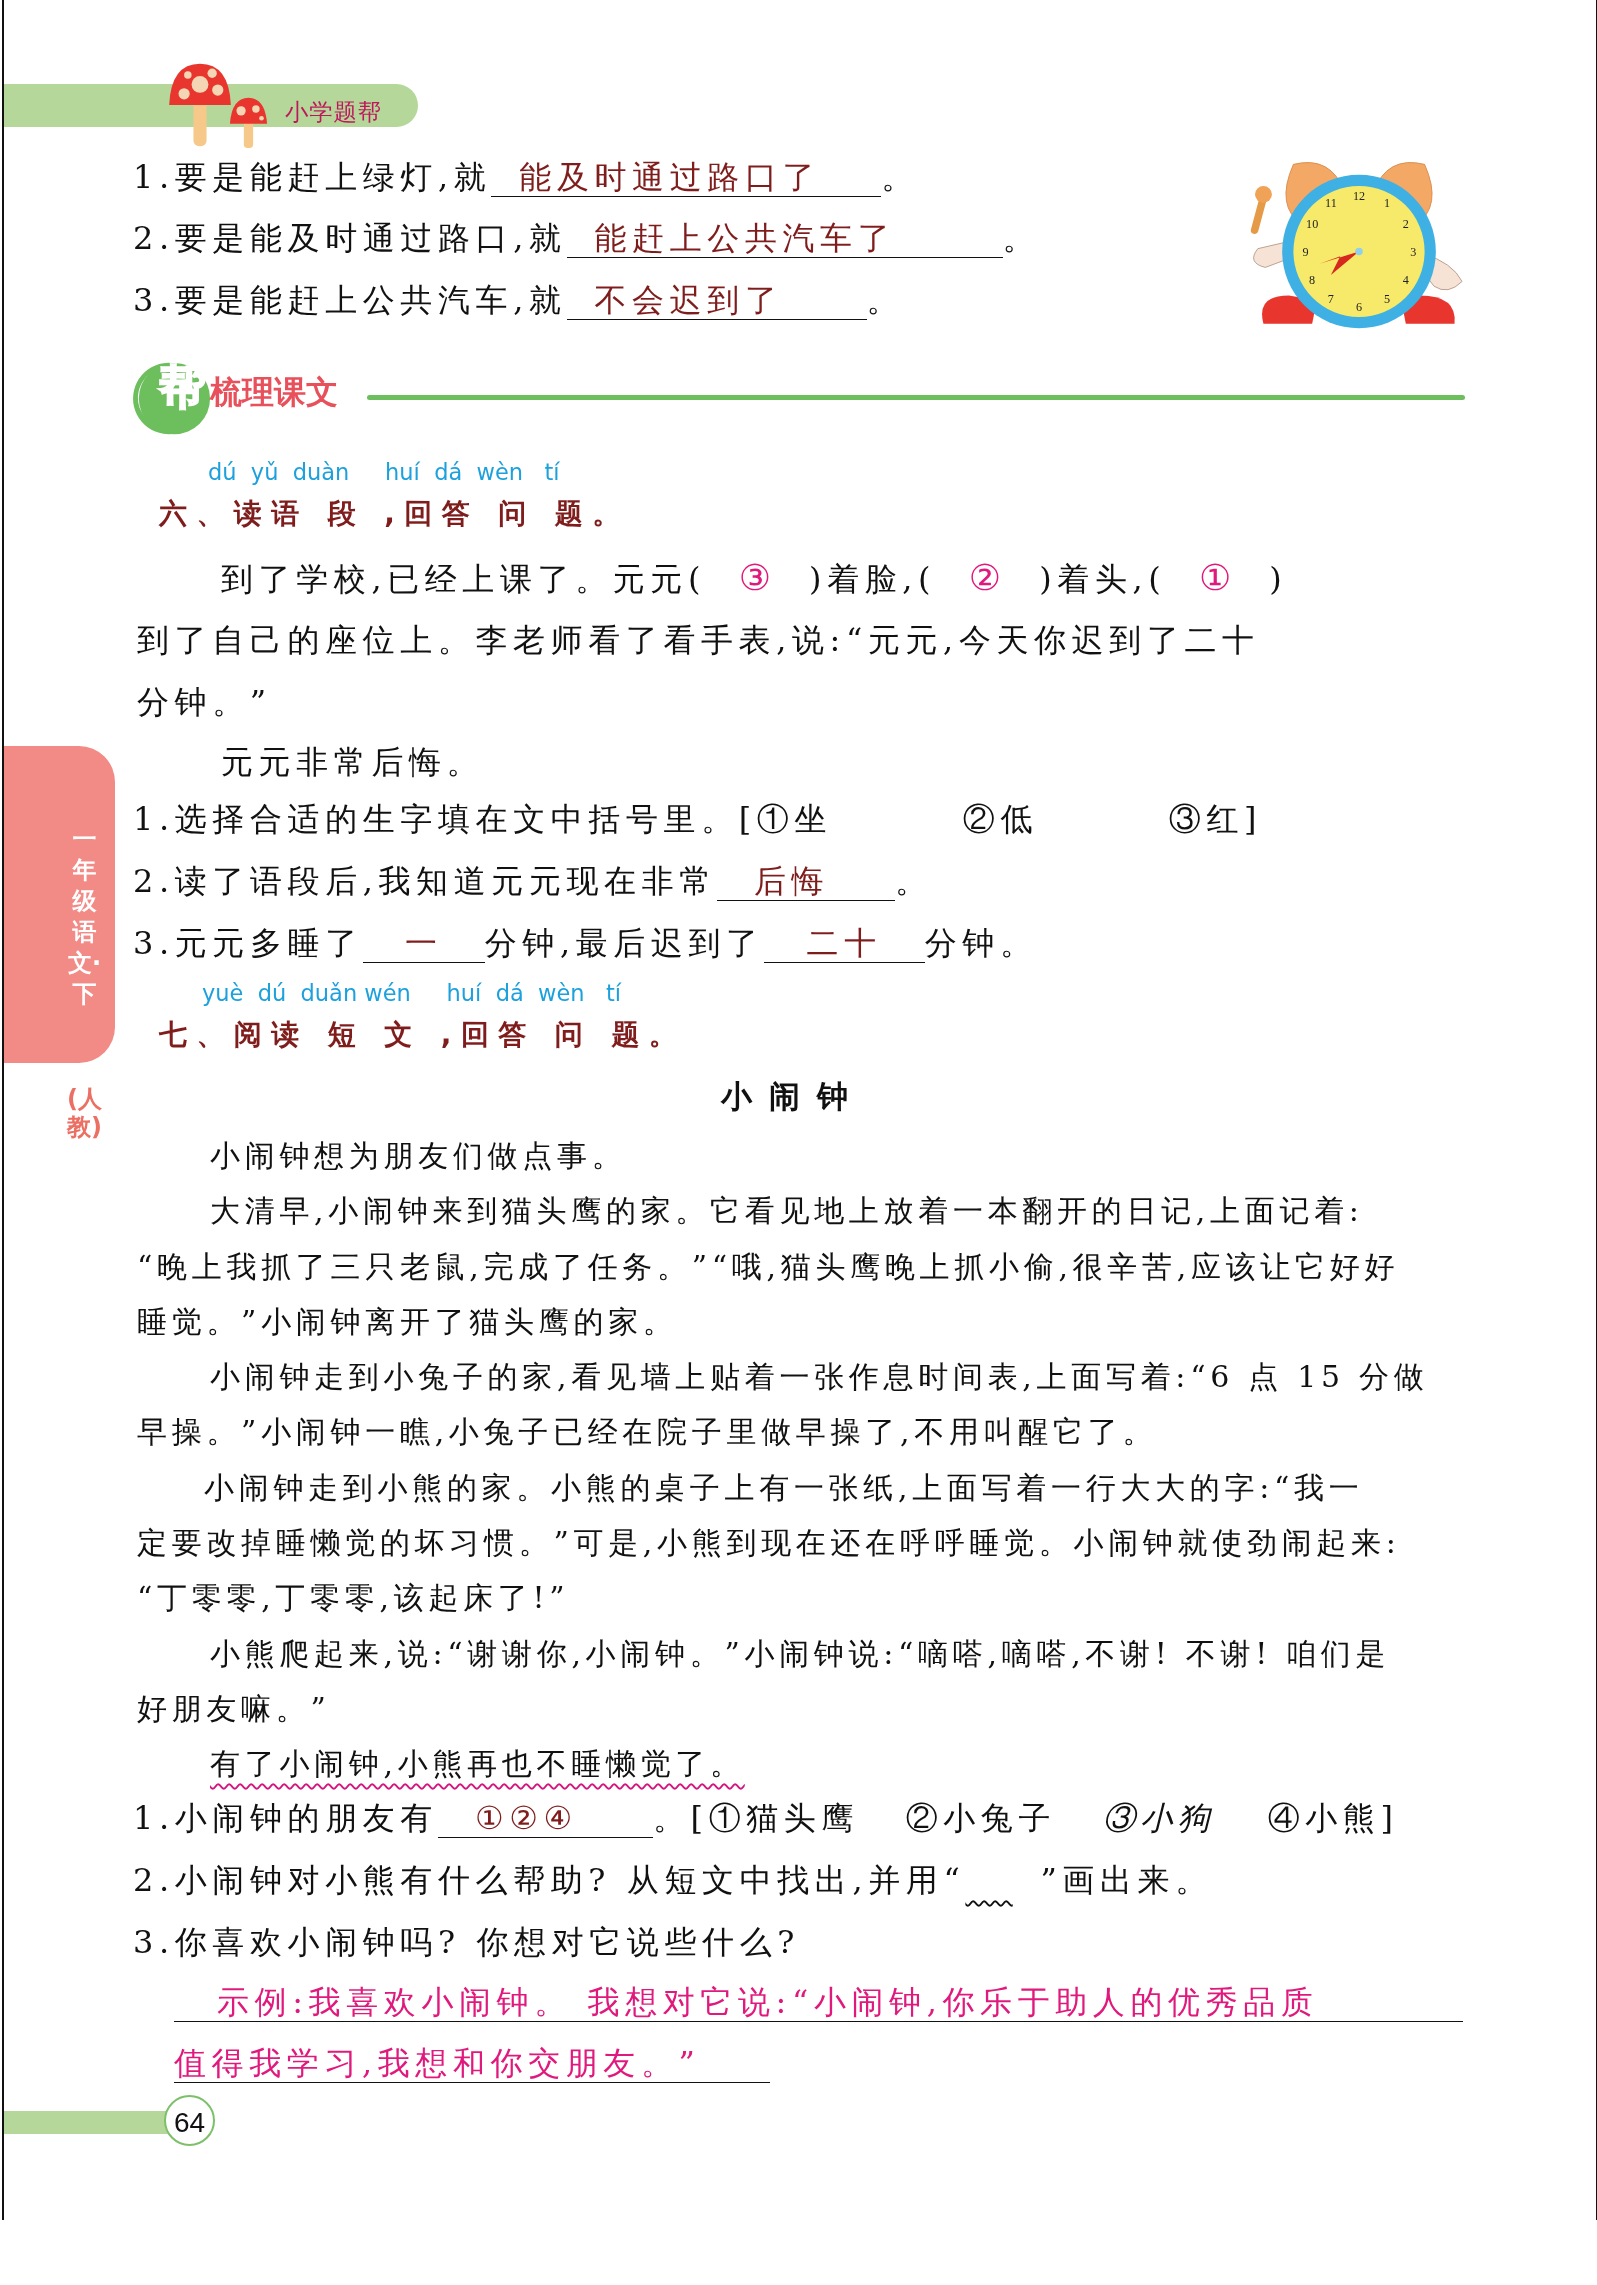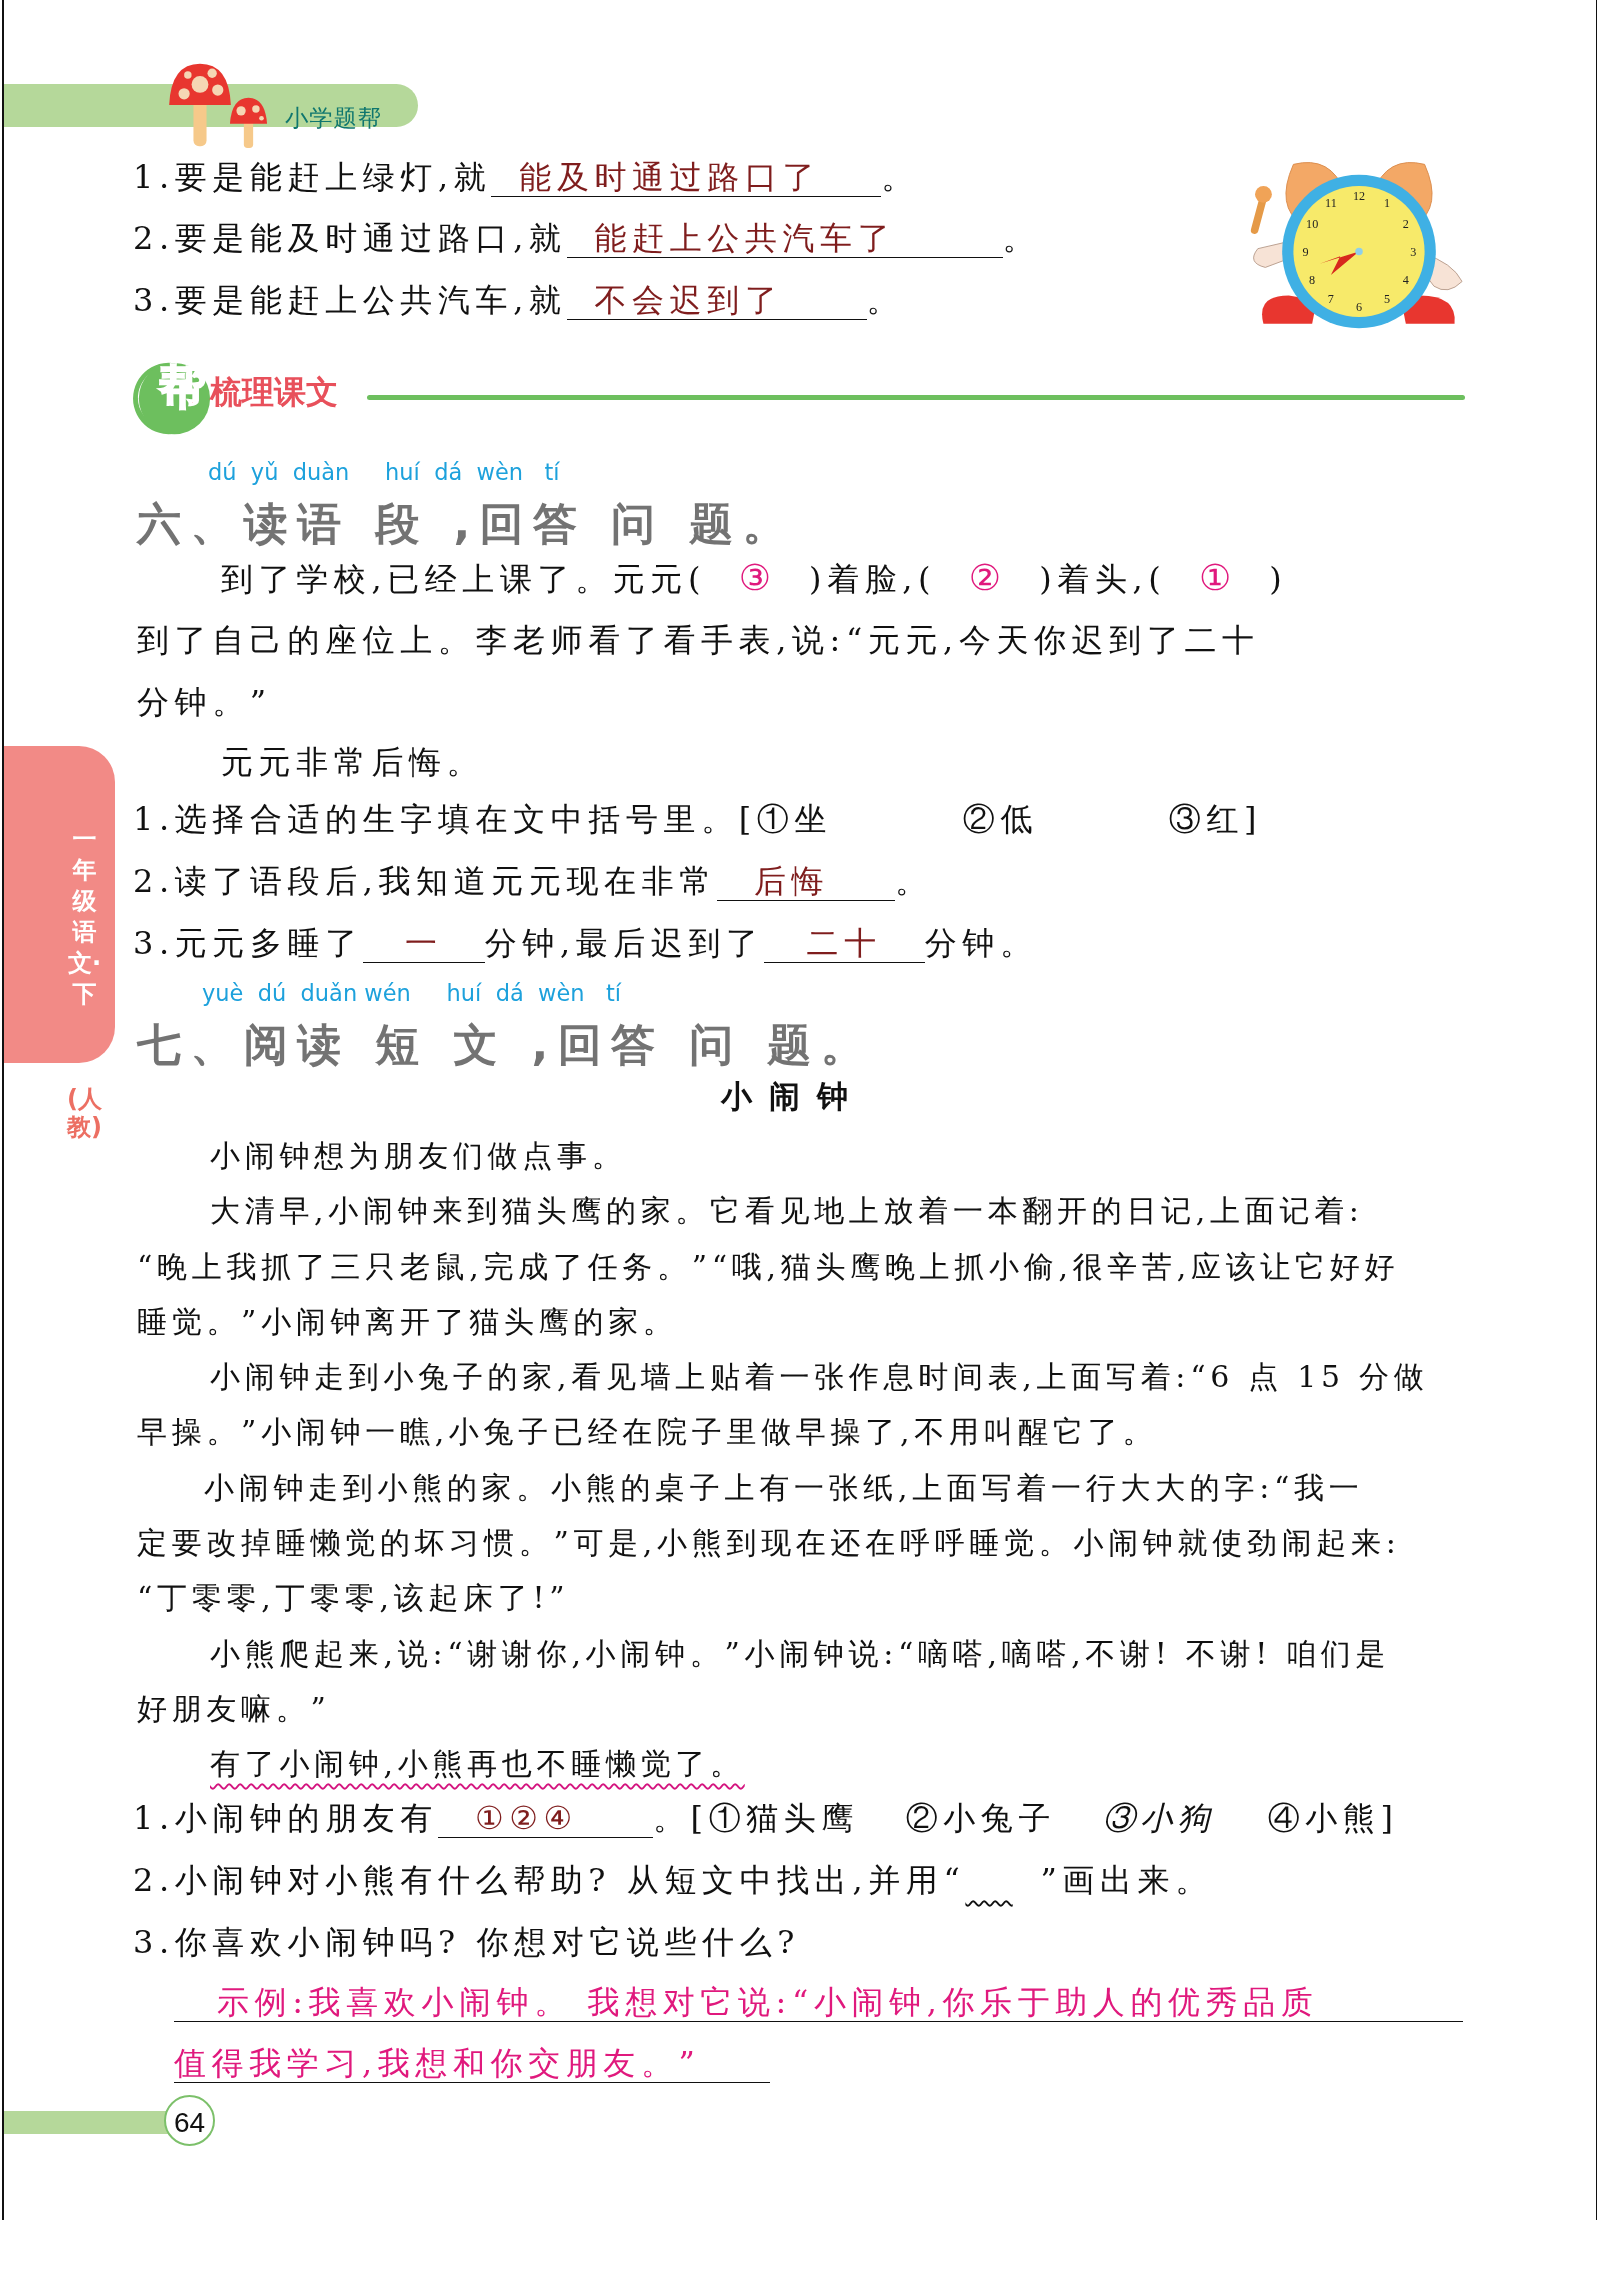--- a/index.html
+++ b/index.html
@@ -5,39 +5,39 @@
   html, body { margin: 0; padding: 0; background: #ffffff; }
   body { width: 1597px; height: 2285px; position: relative; overflow: hidden;
          font-family: "DejaVu Serif", "Liberation Serif", serif; color: #111; }
   .abs { position: absolute; }
   .page-border-left { left: 1.9px; top: 0; width: 1.9px; height: 2220px; background: #111; }
   .page-border-right { left: 1596px; top: 0; width: 1.9px; height: 2220px; background: #111; }
 
   
   .top-banner { left: 3.7px; top: 84px; width: 414px; height: 43px; background: #b5d89a;
                 border-radius: 0 22.5px 22.5px 0; }
-  .brand-label { left: 285px; top: 102px; font-family: "DejaVu Sans", sans-serif; font-size: 23.4px;
-                 color: #0f766e; letter-spacing: 0.9px; }
+  .brand-label { left: 285px; top: 96px; font-family: "DejaVu Sans", sans-serif; font-size: 23.4px;
+                 color: #be185d; letter-spacing: 0.9px; }
   .mushroom-big { left: 167px; top: 62px; width: 66px; height: 86px; }
   .mushroom-small { left: 228px; top: 96px; width: 41px; height: 52px; }
 
   .q-line { font-size: 32px; letter-spacing: 5.6px; white-space: nowrap; }
   .ans { color: #7f1d1d; display: inline-block; border-bottom: 1.9px solid #111;
          text-align: left; padding-left: 28px; line-height: 1.15; }
   .ans-center { text-align: center; padding-left: 0; }
 
   
   .sec-badge { left: 133px; top: 361px; width: 96px; height: 75px; }
   .sec-title-text { left: 161px; top: 367px; font-family: "DejaVu Sans", sans-serif; font-weight: bold;
                     font-size: 32px; color: #e8505b; }
   .sec-rule { left: 367px; top: 395px; width: 1098px; height: 4.7px; background: #6dbf5e; border-radius: 2.8px; }
 
   .pinyin { font-family: "DejaVu Sans", sans-serif; font-size: 22.5px; color: #1da1dc; white-space: pre; }
-  .heading { font-family: "DejaVu Sans", sans-serif; font-weight: bold; font-size: 44px; color: #737373;
-             letter-spacing: 9.4px; white-space: nowrap; }
+  .heading { font-family: "DejaVu Sans", sans-serif; font-weight: bold; font-size: 28px; color: #7f1d1d;
+             letter-spacing: 9.4px; white-space: nowrap; margin-left: 22px; }
 
   .para { font-size: 32px; letter-spacing: 5.6px; line-height: 62px; }
   .circ-ans { color: #e0197d; font-size: 36px; }
 
   .side-tab { left: 3.7px; top: 746px; width: 111px; height: 317px; background: #f28a86;
               border-radius: 0 36px 36px 0; }
   .side-tab-text { left: 66px; top: 824px; width: 37px; font-family: "DejaVu Sans", sans-serif;
                    font-weight: bold; font-size: 24px; color: #ffffff; line-height: 31px; text-align: center; }
   .side-publisher { left: 67px; top: 1085px; width: 34px; font-family: "DejaVu Sans", sans-serif;
                     font-weight: bold; font-size: 24px; color: #ec6f63; line-height: 28px; text-align: center; }

